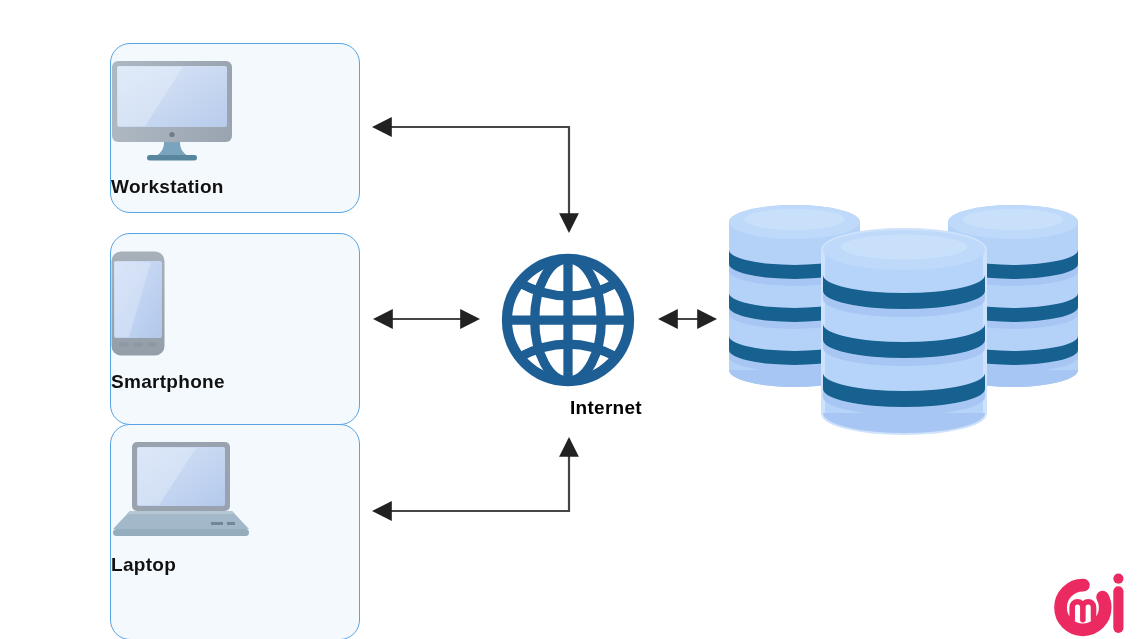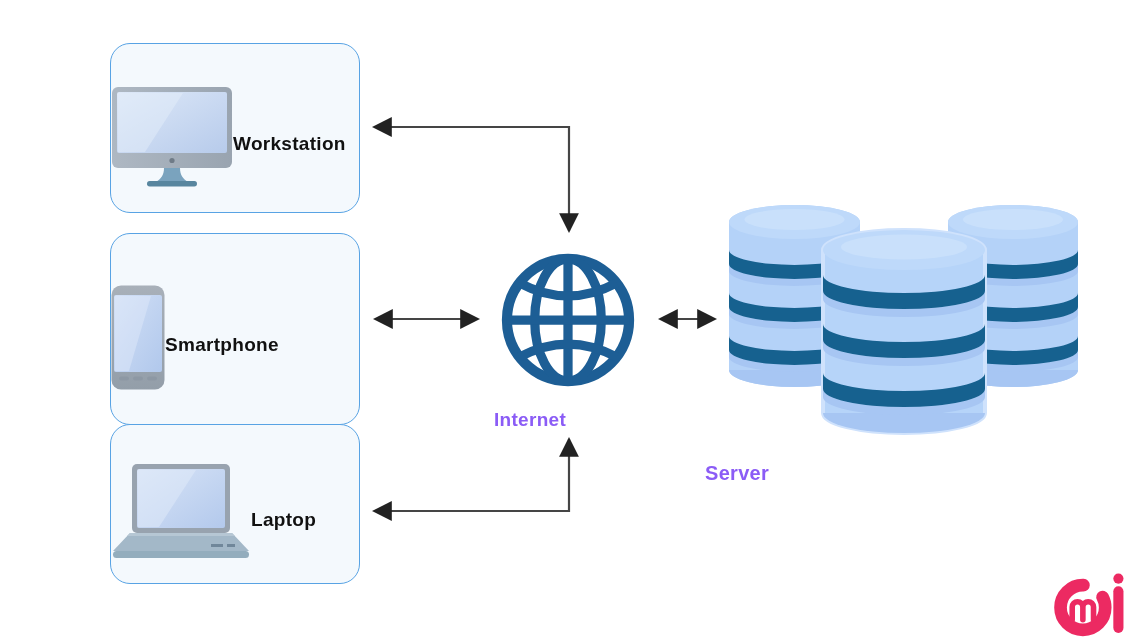--- a/index.html
+++ b/index.html
@@ -3,31 +3,31 @@
 <meta charset="utf-8">
 <style>
   html,body{margin:0;padding:0;background:#fff;}
   #canvas{
     position:relative;width:1140px;height:639px;background:#ffffff;overflow:hidden;
     font-family:"Liberation Sans","DejaVu Sans",sans-serif;
   }
   .client-box{
     position:absolute;left:110px;width:250px;
     border:1.4px solid #58a3e4;border-radius:20px;background:#f4f9fd;
-    box-sizing:border-box;display:flex;flex-direction:row;align-items:center;
+    box-sizing:border-box;display:flex;flex-direction:column;
     padding-top:17px;
   }
   #box-workstation{top:43px;height:170px;}
   #box-smartphone{top:233px;height:192px;}
-  #box-laptop{top:424px;height:160px;}
+  #box-laptop{top:424px;height:216px;}
   .device-label{
     margin-top:15px;font-size:19px;font-weight:600;color:#111;letter-spacing:.3px;
   }
   .node-label{
-    position:absolute;text-align:left;font-size:19px;font-weight:600;color:#8b5cf6;letter-spacing:.3px;margin-top:12px;
+    position:absolute;text-align:right;font-size:19px;font-weight:600;color:#000000;letter-spacing:.3px;
   }
   #internet-label{left:494px;width:148px;top:397px;}
   #server-label{left:705px;width:380px;top:450px;font-size:20px;}
   #internet-node{position:absolute;left:494px;top:246px;width:148px;height:148px;}
   #server-node{position:absolute;left:705px;top:200px;width:380px;height:240px;}
   #arrows{position:absolute;left:0;top:0;width:1140px;height:639px;pointer-events:none;}
   #logo{position:absolute;left:1052px;top:572px;width:80px;height:67px;}
 </style>
 </head>
 <body>
@@ -163,21 +163,20 @@
         <path d="M118 140 a81 18 0 0 0 162 0 v8 a81 18 0 0 1 -162 0 Z" fill="#a7c6f3"></path>
         <path d="M118 189 a81 18 0 0 0 162 0 v8 a81 18 0 0 1 -162 0 Z" fill="#a7c6f3"></path>
         <path d="M118 75 a81 18 0 0 0 162 0 v16 a81 18 0 0 1 -162 0 Z" fill="#16618f"></path>
         <path d="M118 124 a81 18 0 0 0 162 0 v16 a81 18 0 0 1 -162 0 Z" fill="#16618f"></path>
         <path d="M118 173 a81 18 0 0 0 162 0 v16 a81 18 0 0 1 -162 0 Z" fill="#16618f"></path>
         <ellipse cx="199" cy="50" rx="81" ry="20" fill="#bed9fa"></ellipse>
         <ellipse cx="199" cy="47" rx="63" ry="12.5" fill="#c9e0fb"></ellipse>
       </g>
     </svg>
   </div>
-  <div id="server-label" class="node-label">Server</div>
 
   <svg id="logo" viewBox="0 0 78 66">
     <circle cx="30" cy="35" r="22" fill="none" stroke="#ec2a62" stroke-width="12.5" stroke-dasharray="103.6 23" stroke-linecap="round"></circle>
     <path d="M19.5 47 V34.5 a5.25 5.25 0 0 1 10.5 0 V47 M30 34.5 a5.25 5.25 0 0 1 10.5 0 V47" fill="none" stroke="#ec2a62" stroke-width="5.5" stroke-linecap="round" stroke-linejoin="round"></path>
     <line x1="65" y1="19" x2="65" y2="55" stroke="#ec2a62" stroke-width="10" stroke-linecap="round"></line>
     <circle cx="65" cy="6.5" r="5" fill="#ec2a62"></circle>
   </svg>
 
 </div>
 

